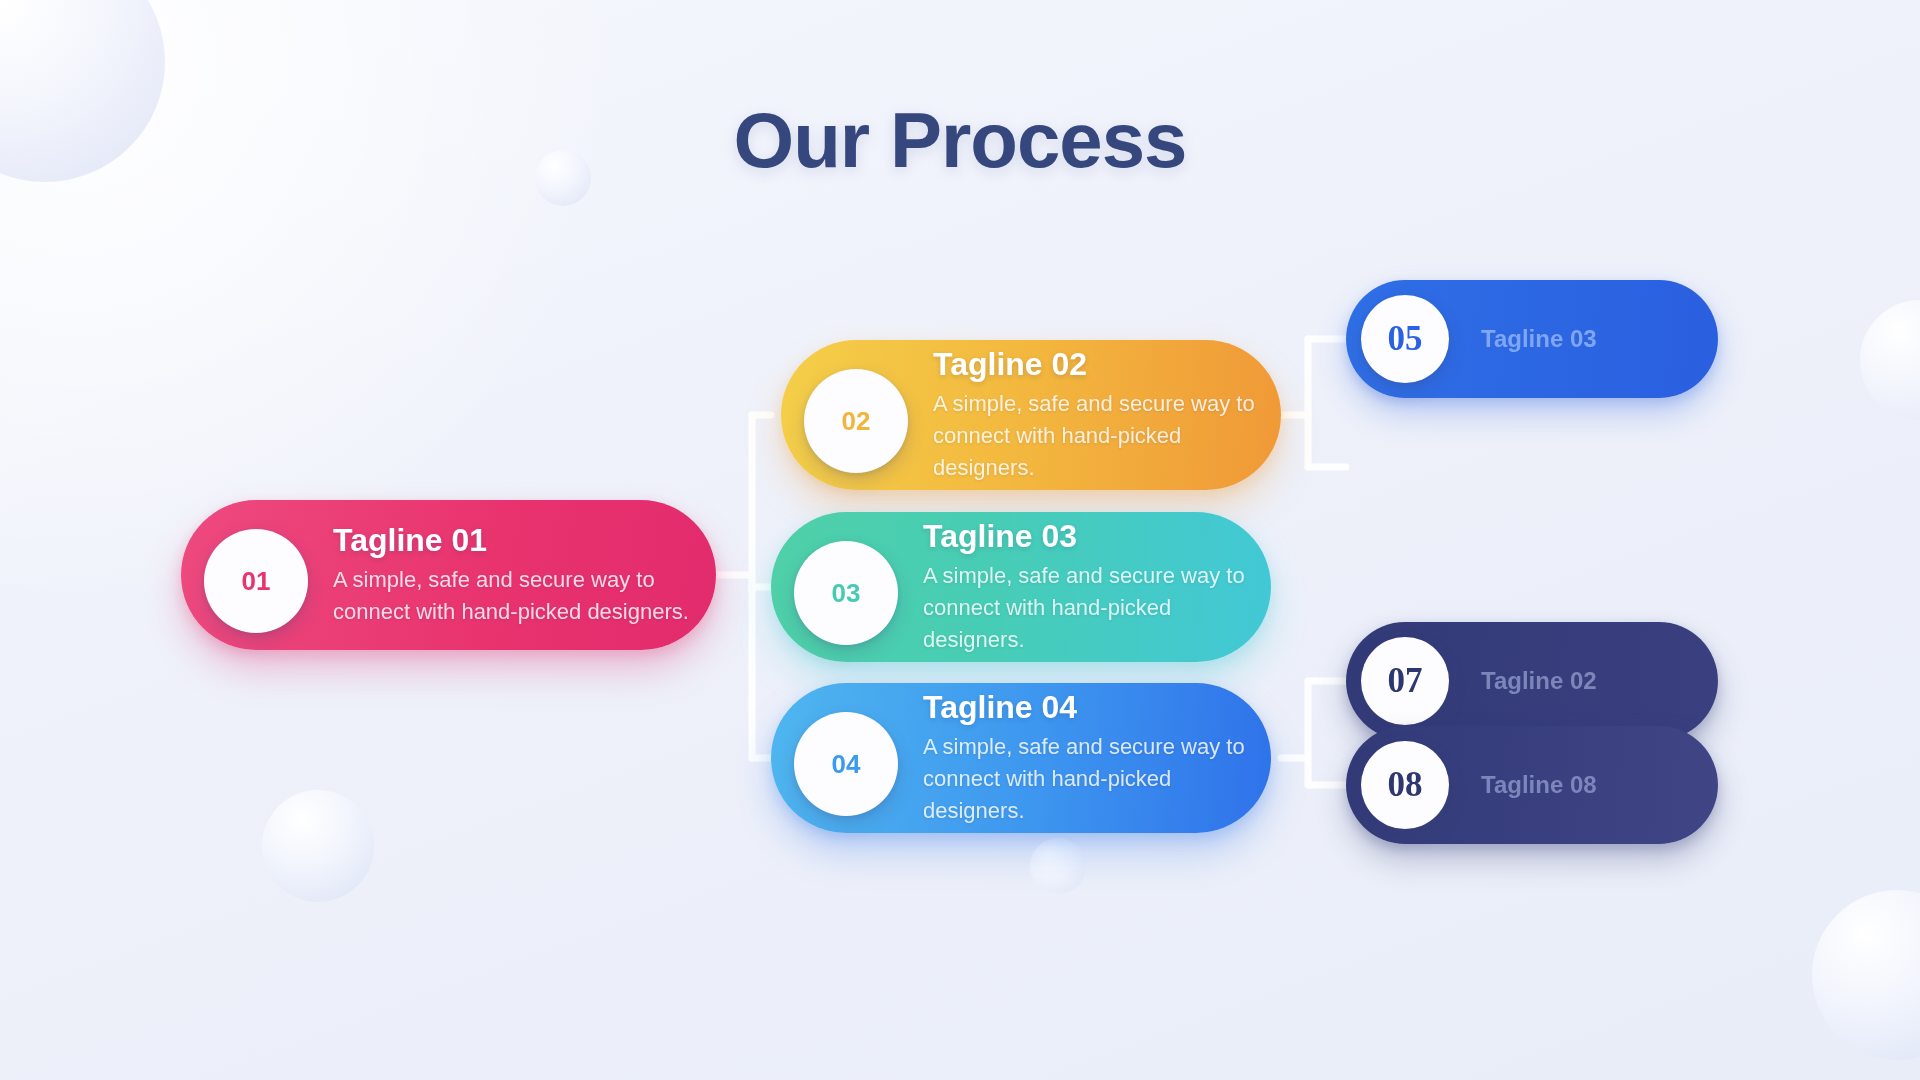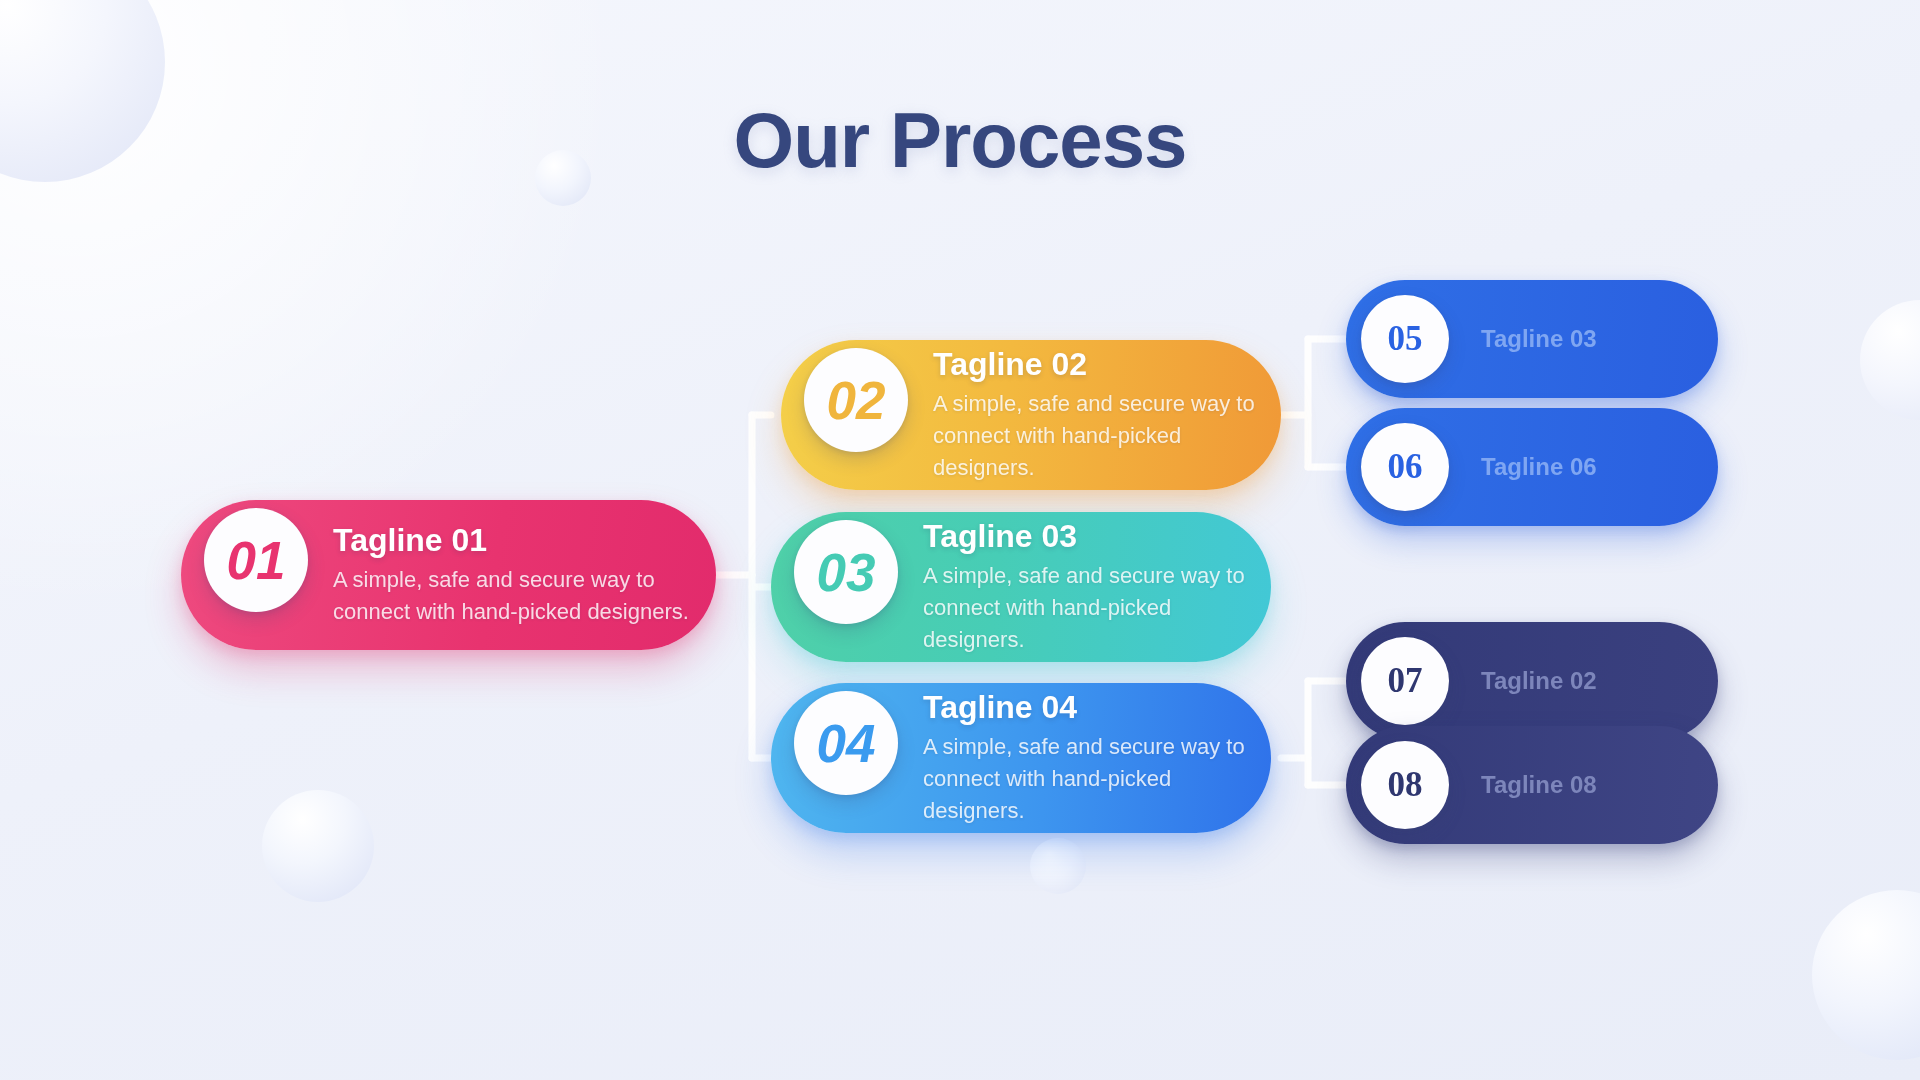--- a/index.html
+++ b/index.html
@@ -70,21 +70,21 @@
     text-shadow:0 2px 5px rgba(40,50,90,0.18);
   }
   .card .ds {
     color:rgba(255,255,255,0.82);
     line-height:1.45;
     text-shadow:0 1px 3px rgba(40,50,90,0.12);
   }
 
   
   .big { height:150px; }
-  .big .badge { width:104px; height:104px; left:23px; top:8px; font-size:53px;font-style:italic; }
+  .big .badge { width:104px; height:104px; left:23px; top:29px; font-size:26px; }
   .big .txt  { left:152px; }
   .big .tl   { font-size:32px; margin-bottom:5px; }
   .big .ds   { font-size:22px; }
 
   
   .small { height:118px; width:372px; }
   .small .badge { width:88px; height:88px; left:15px; top:15px; font-size:35px;font-family:Liberation Serif, serif; }
   .small .tl {
     position:absolute; left:135px; top:50%; transform:translateY(-50%);
     font-size:24px; font-weight:bold;
@@ -202,24 +202,20 @@
       <div class="tl">Tagline 04</div>
       <div class="ds">A simple, safe and secure way to connect with hand-picked designers.</div>
     </div>
   </div>
 
   <div class="card small" id="card5">
     <div class="badge">05</div>
     <div class="tl">Tagline 03</div>
   </div>
 
-  <div class="card small" id="card6">
-    <div class="badge">06</div>
-    <div class="tl">Tagline 06</div>
-  </div>
 
   <div class="card small" id="card7">
     <div class="badge">07</div>
     <div class="tl">Tagline 02</div>
   </div>
 
   <div class="card small" id="card8">
     <div class="badge">08</div>
     <div class="tl">Tagline 08</div>
   </div>

